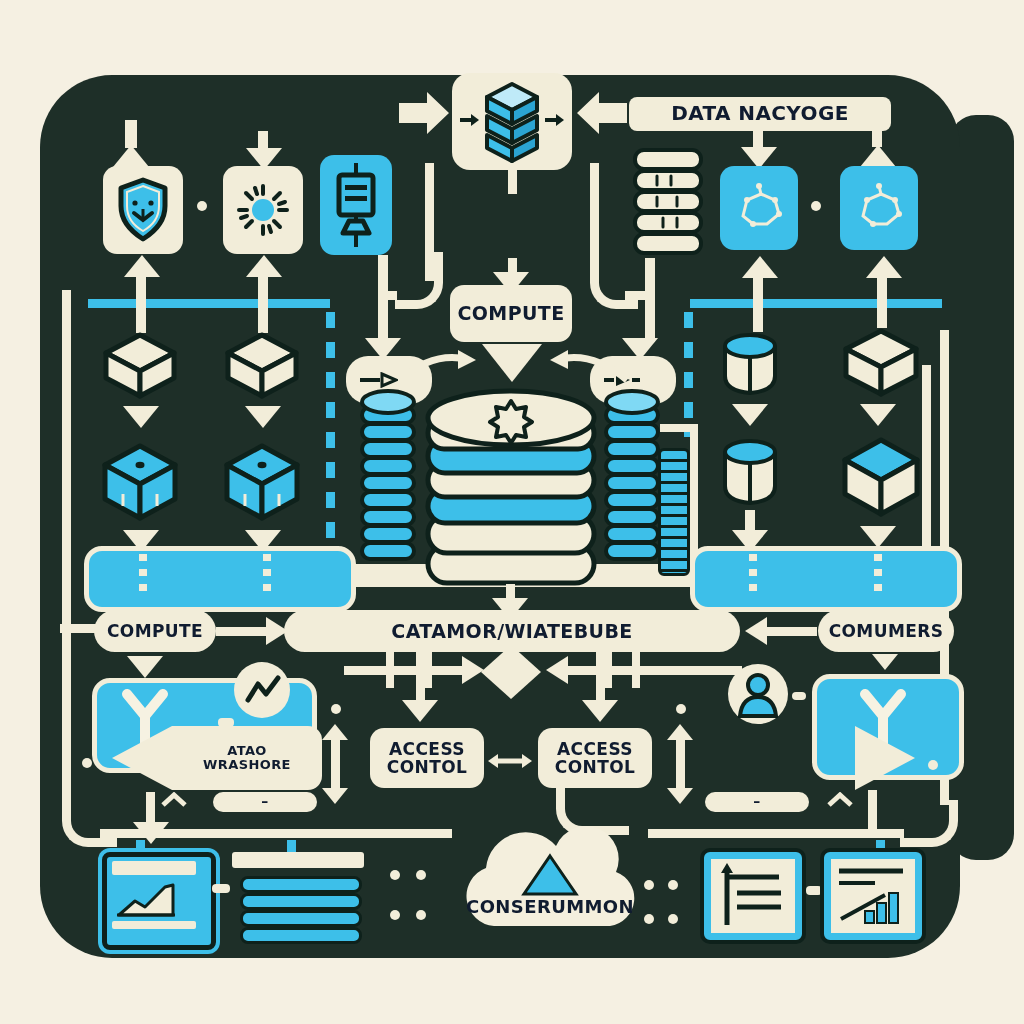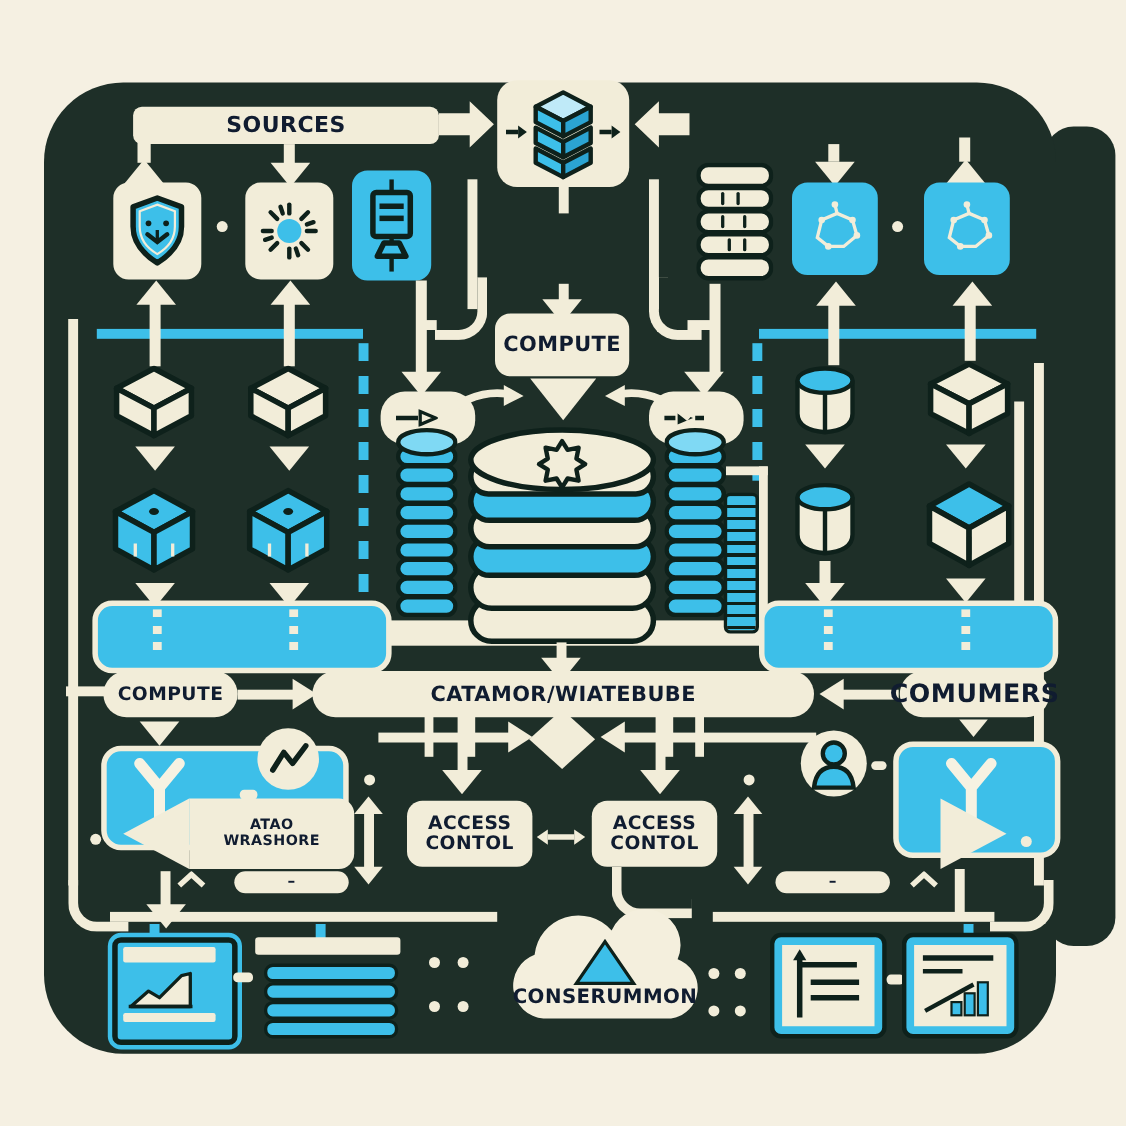--- a/index.html
+++ b/index.html
@@ -45,23 +45,20 @@
   <div class="abs elbowLB" style="left:62px;top:800px;width:46px;height:38px;"></div>
   <div class="abs stem" style="left:940px;top:330px;width:9px;height:475px;"></div>
   <div class="abs stem" style="left:922px;top:365px;width:9px;height:190px;"></div>
   <div class="abs elbowRB" style="left:900px;top:800px;width:49px;height:38px;"></div>
   <div class="abs bstem" style="left:88px;top:299px;width:242px;height:9px;"></div>
   <div class="abs bdash" style="left:326px;top:312px;width:9px;height:240px;"></div>
   <div class="abs bstem" style="left:690px;top:299px;width:252px;height:9px;"></div>
   <div class="abs bdash" style="left:684px;top:312px;width:9px;height:125px;"></div>
   <div class="abs stem" style="left:60px;top:624px;width:36px;height:9px;"></div>
 
-  <div class="abs cream lbl bar" style="left:121px;top:97px;width:278px;height:34px;font-size:20px;">
-    <span>SOURCES</span>
-  </div>
   <div class="abs stem" style="left:125px;top:120px;width:12px;height:28px;"></div>
   <div class="abs tu" style="left:113px;top:145px;"></div>
   <div class="abs stem" style="left:258px;top:131px;width:10px;height:18px;"></div>
   <div class="abs td" style="left:246px;top:148px;"></div>
 
   <svg class="abs" style="left:399px;top:90px;" width="52" height="46">
     <polygon points="0,13 28,13 28,2 50,23 28,44 28,33 0,33" fill="#f2edd9"></polygon>
   </svg>
 
   <div class="abs cream" style="left:452px;top:73px;width:120px;height:97px;border-radius:18px;"></div>
@@ -82,20 +79,23 @@
   </svg>
   <svg class="abs" style="left:543px;top:112px;" width="22" height="16">
     <line x1="2" y1="8" x2="13" y2="8" stroke="#0e211b" stroke-width="4"></line>
       <polygon points="13,2 21,8 13,14" fill="#0e211b"></polygon>
   </svg>
 
   <svg class="abs" style="left:575px;top:90px;" width="52" height="46">
     <polygon points="52,13 24,13 24,2 2,23 24,44 24,33 52,33" fill="#f2edd9"></polygon>
   </svg>
 
+  <div class="abs cream lbl bar" style="left:629px;top:97px;width:262px;height:34px;font-size:20px;">
+    <span>DATA NACYOGE</span>
+  </div>
   <div class="abs stem" style="left:872px;top:125px;width:10px;height:22px;"></div>
   <div class="abs tu" style="left:860px;top:145px;"></div>
   <div class="abs stem" style="left:753px;top:131px;width:10px;height:16px;"></div>
   <div class="abs td" style="left:741px;top:147px;"></div>
 
   <div class="abs cream rbox" style="left:103px;top:166px;width:80px;height:88px;"></div>
   <svg class="abs" style="left:113px;top:176px;" width="60" height="68">
     <path d="M30,4 L52,12 V30 C52,48 38,58 30,63 C22,58 8,48 8,30 V12 Z" fill="#3dbfe9" stroke="#0e211b" stroke-width="5" stroke-linejoin="round"></path>
     <path d="M30,10 L46,16 V30 C46,43 37,51 30,55 C23,51 14,43 14,30 V16 Z" fill="none" stroke="#f2edd9" stroke-width="2"></path>
     <circle cx="22" cy="27" r="2.6" fill="#0e211b"></circle>
@@ -359,21 +359,21 @@
   <div class="abs cream lbl pill" style="left:94px;top:610px;width:122px;height:42px;font-size:17px;">
     <span>COMPUTE</span>
   </div>
   <div class="abs stem" style="left:216px;top:627px;width:54px;height:9px;"></div>
   <div class="abs tr" style="left:266px;top:617px;"></div>
   <div class="abs cream lbl pill" style="left:284px;top:610px;width:456px;height:42px;font-size:19px;text-align:right;">
     <span>CATAMOR/WIATEBUBE</span>
   </div>
   <div class="abs tl" style="left:745px;top:617px;"></div>
   <div class="abs stem" style="left:765px;top:627px;width:52px;height:9px;"></div>
-  <div class="abs cream lbl pill" style="left:818px;top:610px;width:136px;height:42px;font-size:23px;">
+  <div class="abs cream lbl pill" style="left:818px;top:610px;width:136px;height:42px;font-size:17px;">
     <span>COMUMERS</span>
   </div>
 
   <div class="abs td" style="left:127px;top:656px;"></div>
   <div class="abs ybox" style="left:92px;top:678px;width:215px;height:85px;"></div>
   <svg class="abs" style="left:120px;top:684px;" width="50" height="66">
     <path d="M25,62 V32 M25,32 L7,10 M25,32 L43,10" stroke="#f6f2e2" stroke-width="10" stroke-linecap="round" fill="none"></path>
   </svg>
   <div class="abs dash" style="left:218px;top:718px;width:16px;height:9px;"></div>
   <div class="abs" style="left:234px;top:662px;width:56px;height:56px;border-radius:50%;background:#f2edd9;"></div>

